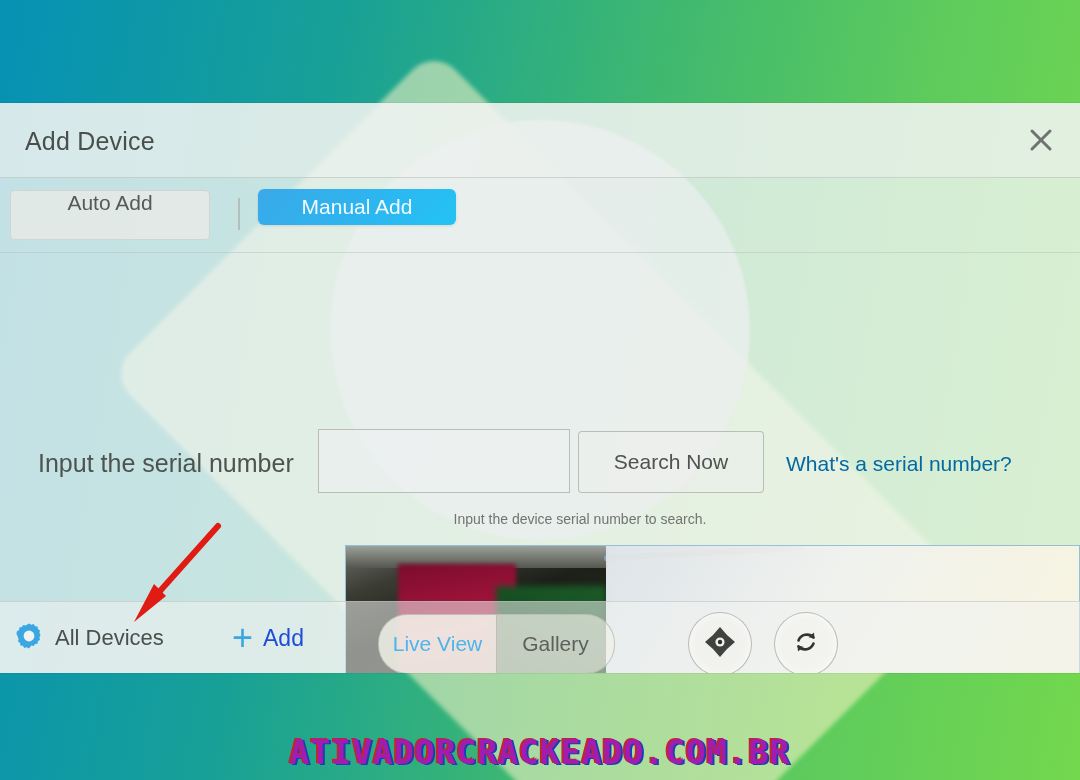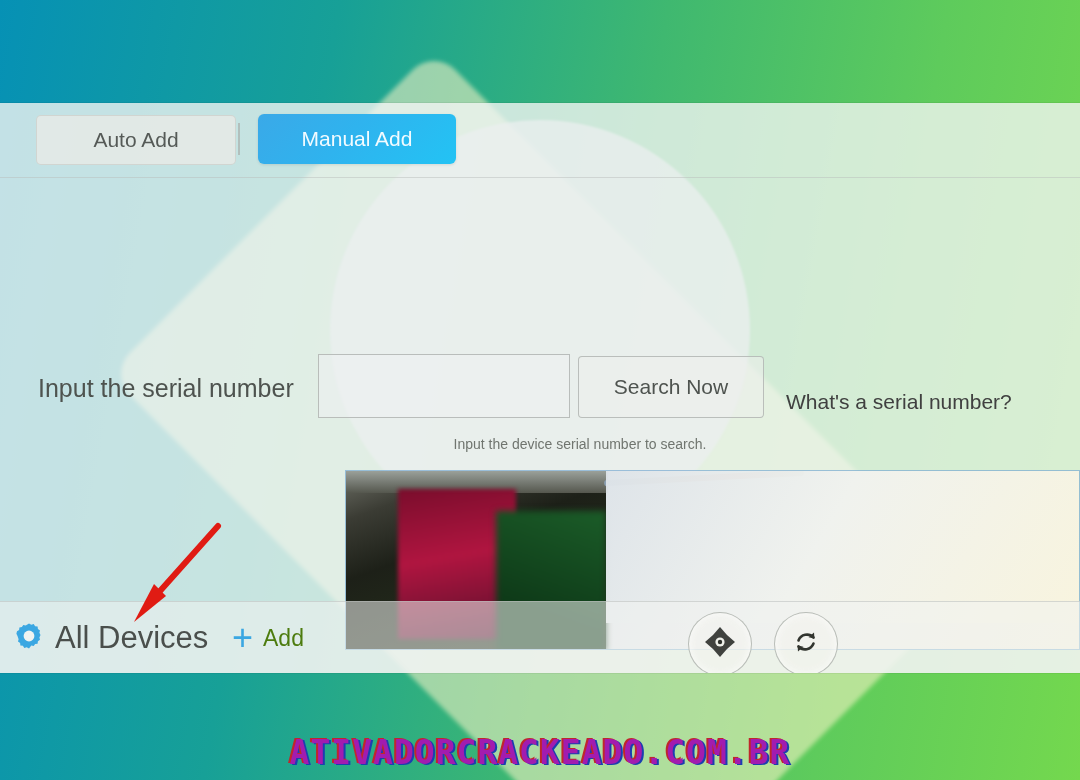--- a/index.html
+++ b/index.html
@@ -44,32 +44,32 @@
     display:flex;align-items:center;justify-content:center;cursor:pointer;
   }
   .close-btn svg{display:block;}
 
   
   .tabrow{
     position:relative;height:74px;
     border-bottom:1px solid rgba(185,190,187,0.5);
   }
   .tab-auto{
-    position:absolute;left:36px;top:12px;width:198px;height:48px;
+    position:absolute;left:10px;top:12px;width:198px;height:48px;
     border-radius:5px;background:rgba(232,234,231,0.82);
     border:1px solid rgba(205,208,204,0.8);
-    display:flex;align-items:center;justify-content:center;
+    display:flex;justify-content:center;
     font-size:21px;color:#555a57;cursor:pointer;
   }
   .tab-sep{
     position:absolute;left:238px;top:20px;width:2px;height:32px;
     background:rgba(170,175,172,0.7);
   }
   .tab-manual{
-    position:absolute;left:258px;top:11px;width:198px;height:50px;
+    position:absolute;left:258px;top:11px;width:198px;height:36px;
     border-radius:6px;
     background:linear-gradient(135deg,#3aa9e8 0%,#2fb3ee 45%,#23c3f4 100%);
     display:flex;align-items:center;justify-content:center;
     font-size:21px;color:#f2fbff;cursor:pointer;
     box-shadow:0 1px 3px rgba(0,0,0,0.10);
   }
 
   
   .body-area{position:relative;height:422px;}
 
@@ -87,22 +87,22 @@
   }
   .search-btn{
     position:absolute;left:578px;top:178px;width:186px;height:62px;
     background:rgba(237,239,236,0.55);
     border:1px solid rgba(178,182,179,0.85);
     border-radius:4px;box-sizing:border-box;
     display:flex;align-items:center;justify-content:center;
     font-size:21px;color:#4e534f;cursor:pointer;
   }
   .sn-help-link{
-    position:absolute;left:786px;top:212px;
-    font-size:21px;color:#404040;cursor:pointer;text-decoration:none;
+    position:absolute;left:786px;top:199px;
+    font-size:21px;color:#0369a1;cursor:pointer;text-decoration:none;
   }
   .sn-hint{
     position:absolute;left:320px;top:258px;width:520px;
     font-size:14px;color:#70756f;text-align:center;
   }
 
   
   .video-wrap{
     position:absolute;left:345px;top:292px;width:735px;height:180px;
     overflow:hidden;border:1px solid rgba(120,170,210,0.7);
@@ -143,29 +143,29 @@
   
   .footer{
     position:absolute;left:0;bottom:0;width:1080px;height:71px;
     border-top:1px solid rgba(185,190,187,0.55);
     background:rgba(240,243,240,0.55);
   }
   .all-devices{
     position:absolute;left:14px;top:16px;height:40px;
     display:flex;align-items:center;cursor:pointer;
   }
-  .all-devices .lbl{margin-left:11px;font-size:31px;color:#4a4f4c;}
+  .all-devices .lbl{margin-left:11px;font-size:22px;color:#4a4f4c;}
   .add-btn{
     position:absolute;left:232px;top:16px;height:40px;
     display:flex;align-items:center;cursor:pointer;
   }
   .add-btn .plus{
     font-size:36px;color:#3ba7e2;line-height:28px;font-weight:400;
   }
-  .add-btn .lbl{margin-left:10px;font-size:23px;color:#4d7c0f;}
+  .add-btn .lbl{margin-left:10px;font-size:23px;color:#1d4ed8;}
 
   .seg{
     position:absolute;left:378px;top:12px;width:235px;height:58px;
     border:1px solid rgba(185,188,182,0.85);
     border-radius:29px;overflow:hidden;display:flex;
     background:rgba(243,242,232,0.55);
   }
   .seg>div{
     flex:1;display:flex;align-items:center;justify-content:center;
     font-size:21px;cursor:pointer;
@@ -198,20 +198,30 @@
 </head>
 <body>
 
 <div class="bg-flag">
   <div class="bg-diamond"></div>
   <div class="bg-circle"></div>
 </div>
 
 <div class="dialog">
 
+  <div class="titlebar">
+    <div class="title">Add Device</div>
+    <div class="close-btn">
+      <span>
+        <svg width="28" height="28" viewBox="0 0 28 28">
+          <path d="M5 5 L23 23 M23 5 L5 23" stroke="#6e736f" stroke-width="3" stroke-linecap="round" fill="none"></path>
+        </svg>
+      </span>
+    </div>
+  </div>
 
   <div class="tabrow">
     <div class="tab-auto">
       <span>Auto Add</span>
     </div>
     <div class="tab-sep"></div>
     <div class="tab-manual">
       <span>Manual Add</span>
     </div>
   </div>
@@ -253,20 +263,28 @@
         </svg>
       </span>
       <span class="lbl">All Devices</span>
     </div>
 
     <div class="add-btn">
       <span class="plus">+</span>
       <span class="lbl">Add</span>
     </div>
 
+    <div class="seg">
+      <div class="active">
+        <span>Live View</span>
+      </div>
+      <div class="inactive">
+        <span>Gallery</span>
+      </div>
+    </div>
 
     <div class="round-btn round-ptz">
       <span>
         <svg width="34" height="34" viewBox="0 0 34 34">
           <path d="M17 2 L24 10 L24 24 L17 32 L10 24 L10 10 Z M2 17 L10 10 L24 10 L32 17 L24 24 L10 24 Z" fill="#2c2f2b" opacity="0.9"></path>
           <circle cx="17" cy="17" r="4.6" fill="#eef0ea"></circle>
           <circle cx="17" cy="17" r="2.2" fill="#2c2f2b"></circle>
         </svg>
       </span>
     </div>

